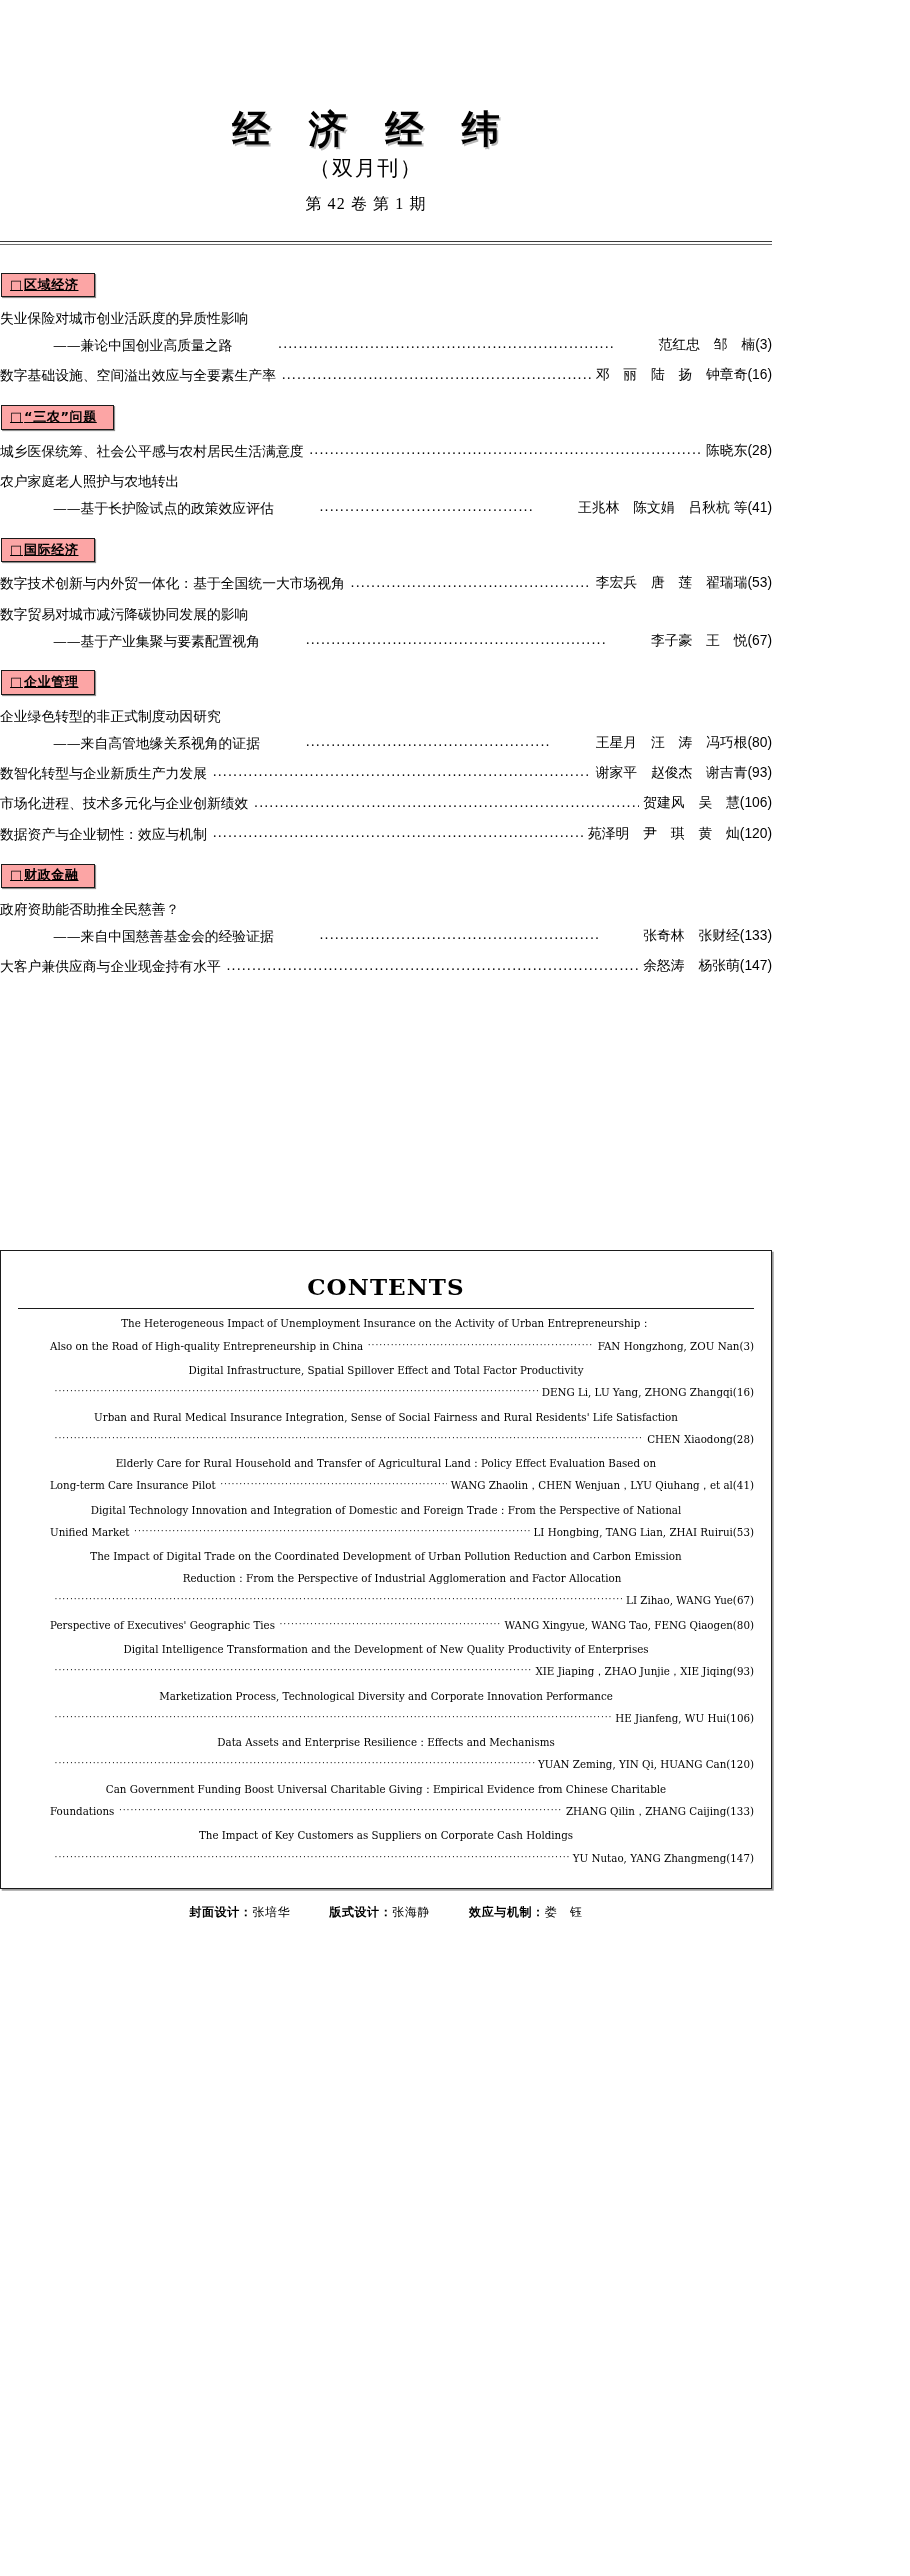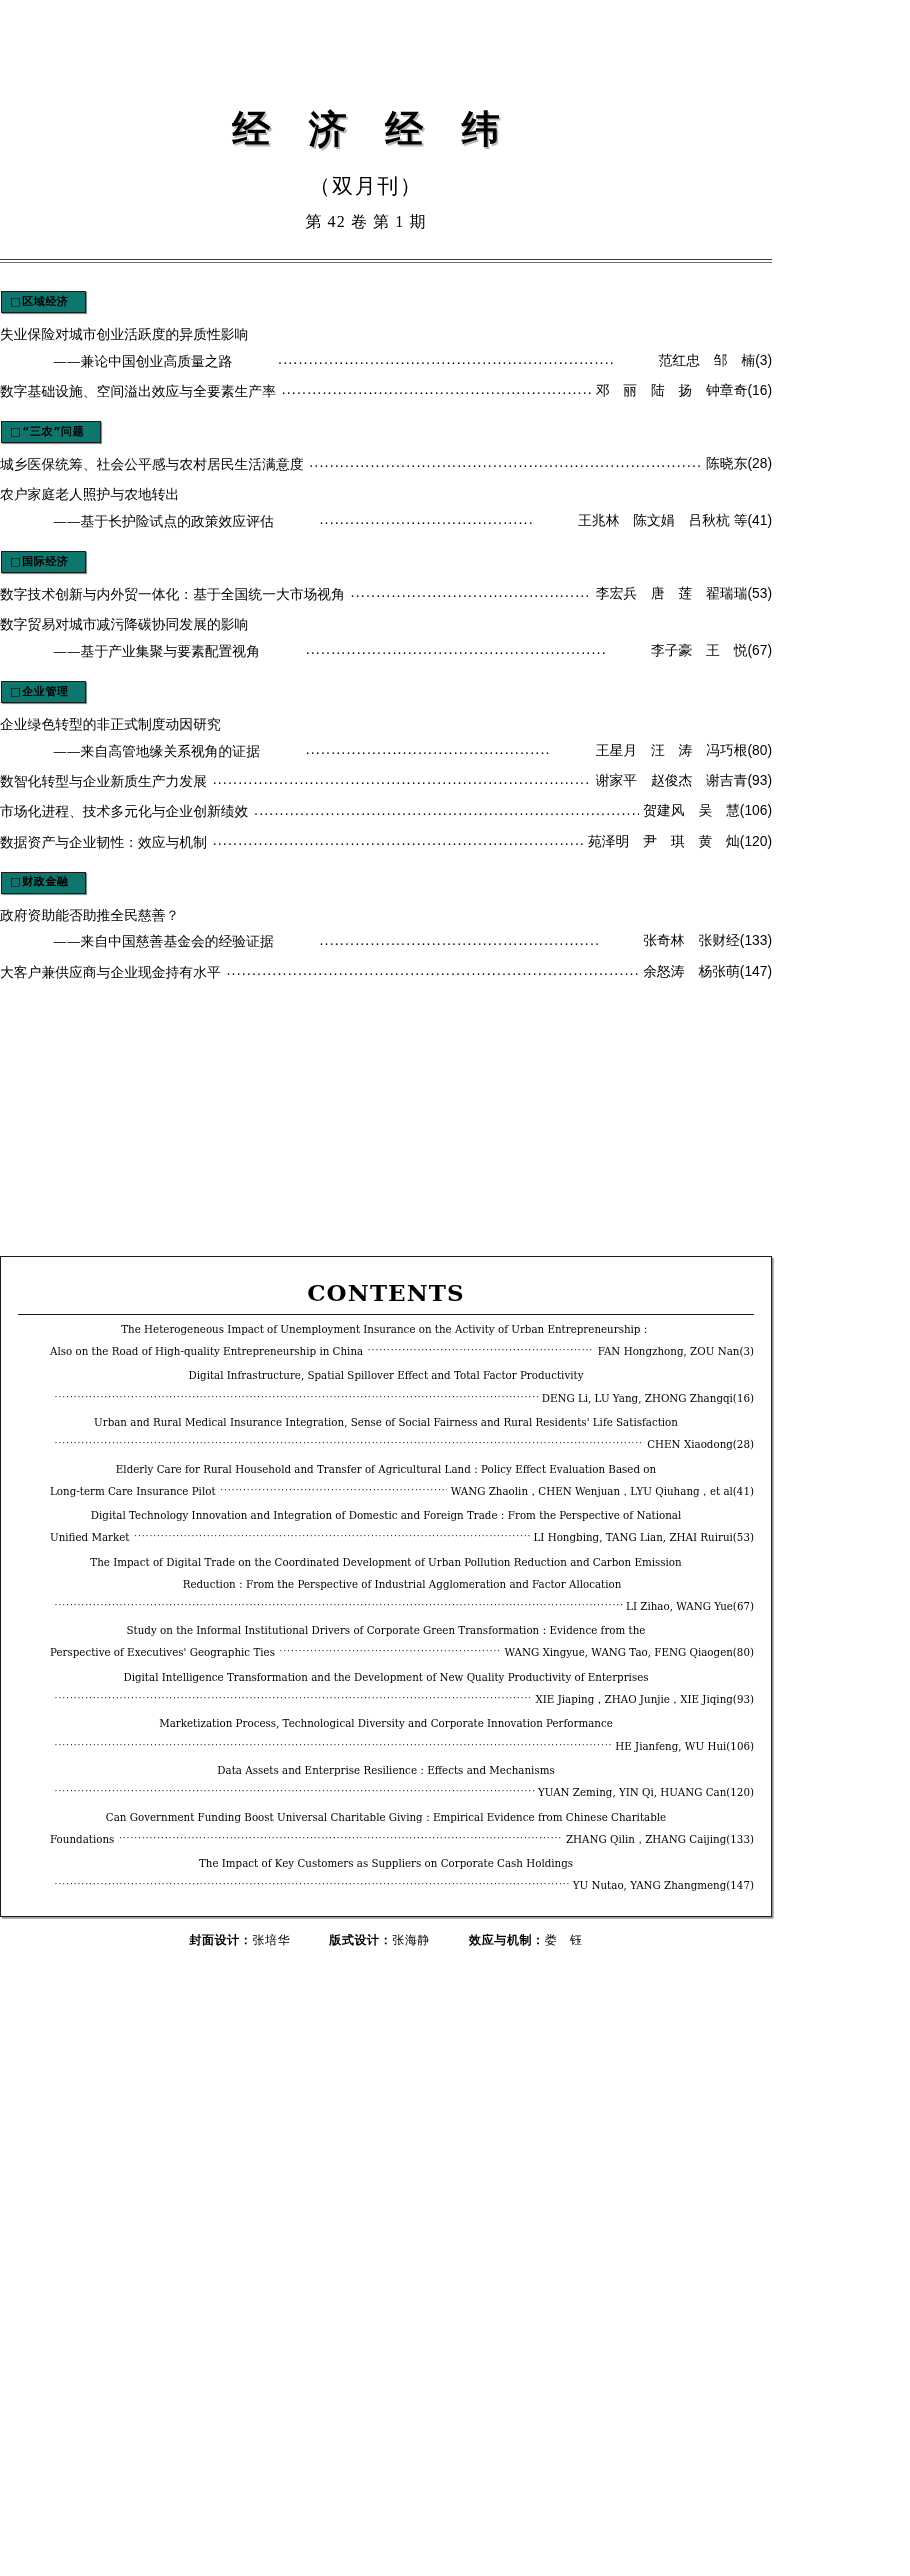--- a/index.html
+++ b/index.html
@@ -20,21 +20,21 @@
     font-size:38px;
     letter-spacing:12.6px;
     text-indent:12.6px;
     line-height:1.1;
     color:#000;
     text-shadow:1.7px 1.7px 0 #b9b9b9;
   }
   .journal-sub{
     font-size:21px;
     letter-spacing:1.7px;
-    margin-top:21px;
+    margin-top:3px;
     font-family:"DejaVu Serif","Liberation Serif",serif;
   }
   .journal-issue{
     font-size:16px;
     letter-spacing:1.1px;
     margin-top:12.6px;
     font-family:Liberation Serif, serif;
   }
 
   
@@ -42,30 +42,31 @@
     width:772px;margin:26px auto 0 auto;
     border-top:1.1px solid #3a3a3a;
     border-bottom:1.7px solid #6e6e6e;
     height:1.7px;
   }
 
   
   .toc-cn{width:772px;margin:0 auto;padding-top:15px;}
   .section-head{
     display:inline-block;
-    background:#0f766e;
+    background:#fca5a5;
     border:1.1px solid #1a1a1a;
     box-shadow:1.1px 1.1px 0 #8e8e8e;
     padding:2.9px 16px 3.4px 8px;
     margin:12.6px 0 8px 1.1px;
     font-family:"DejaVu Sans","Liberation Sans",sans-serif;
     font-weight:bold;
-    font-size:11px;
+    font-size:13px;
     letter-spacing:0.6px;
     line-height:1.25;
+    text-decoration:underline;
   }
   .sq{margin-right:1.1px;font-weight:normal;}
 
   .entry{margin:0 0 3.4px 0;}
   .line{
     display:flex;
     align-items:flex-end;
     font-size:13.8px;
     line-height:1.95;
     white-space:nowrap;
@@ -279,21 +280,20 @@
           <div class="en-entry">
             <div class="en-title-only">The Impact of Digital Trade on the Coordinated Development of Urban Pollution Reduction and Carbon Emission</div>
             <div class="en-title-only" style="padding-left: 32px;">Reduction：From the Perspective of Industrial Agglomeration and Factor Allocation</div>
             <div class="en-line indent">
               <span class="txt"></span>
               <span class="lead"></span>
               <span class="auth">LI Zihao, WANG Yue(67)</span>
             </div>
           </div>
           <div class="en-entry">
-            <div class="en-title-only">Study on the Informal Institutional Drivers of Corporate Green Transformation：Evidence from the</div>
             <div class="en-line indent">
               <span class="txt">Perspective of Executives' Geographic Ties</span>
               <span class="lead"></span>
               <span class="auth">WANG Xingyue, WANG Tao, FENG Qiaogen(80)</span>
             </div>
           </div>
           <div class="en-entry">
             <div class="en-title-only">Digital Intelligence Transformation and the Development of New Quality Productivity of Enterprises</div>
             <div class="en-line indent">
               <span class="txt"></span>

